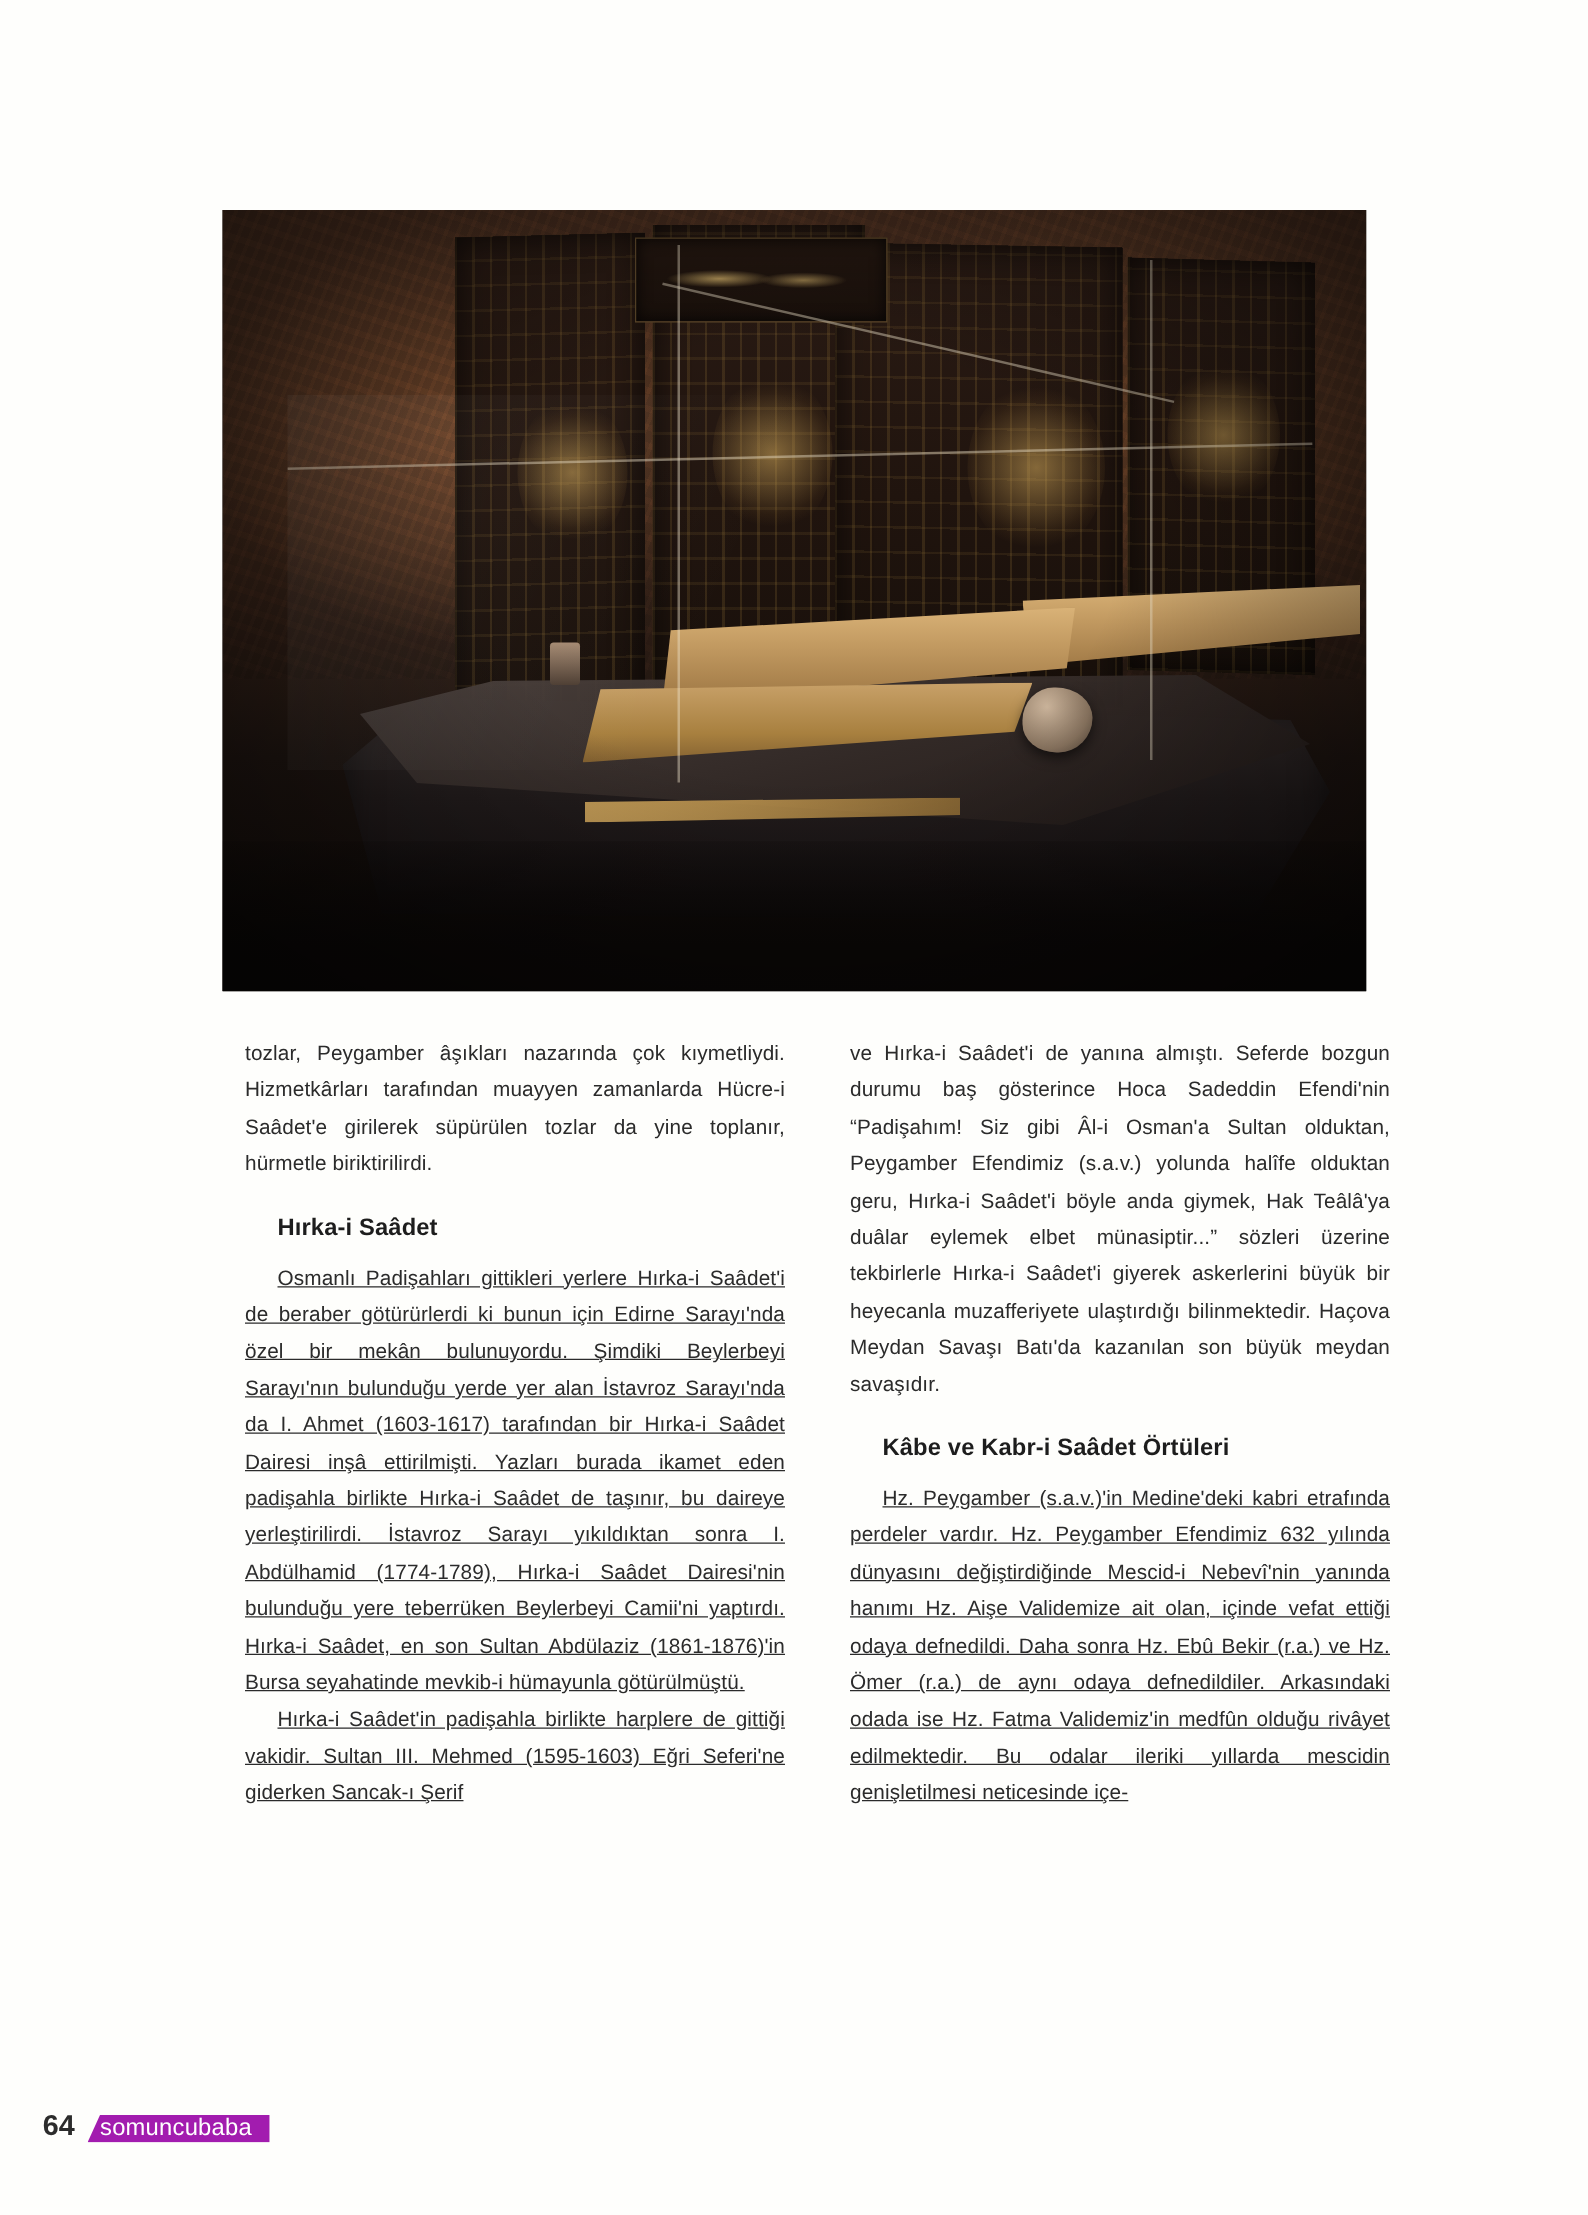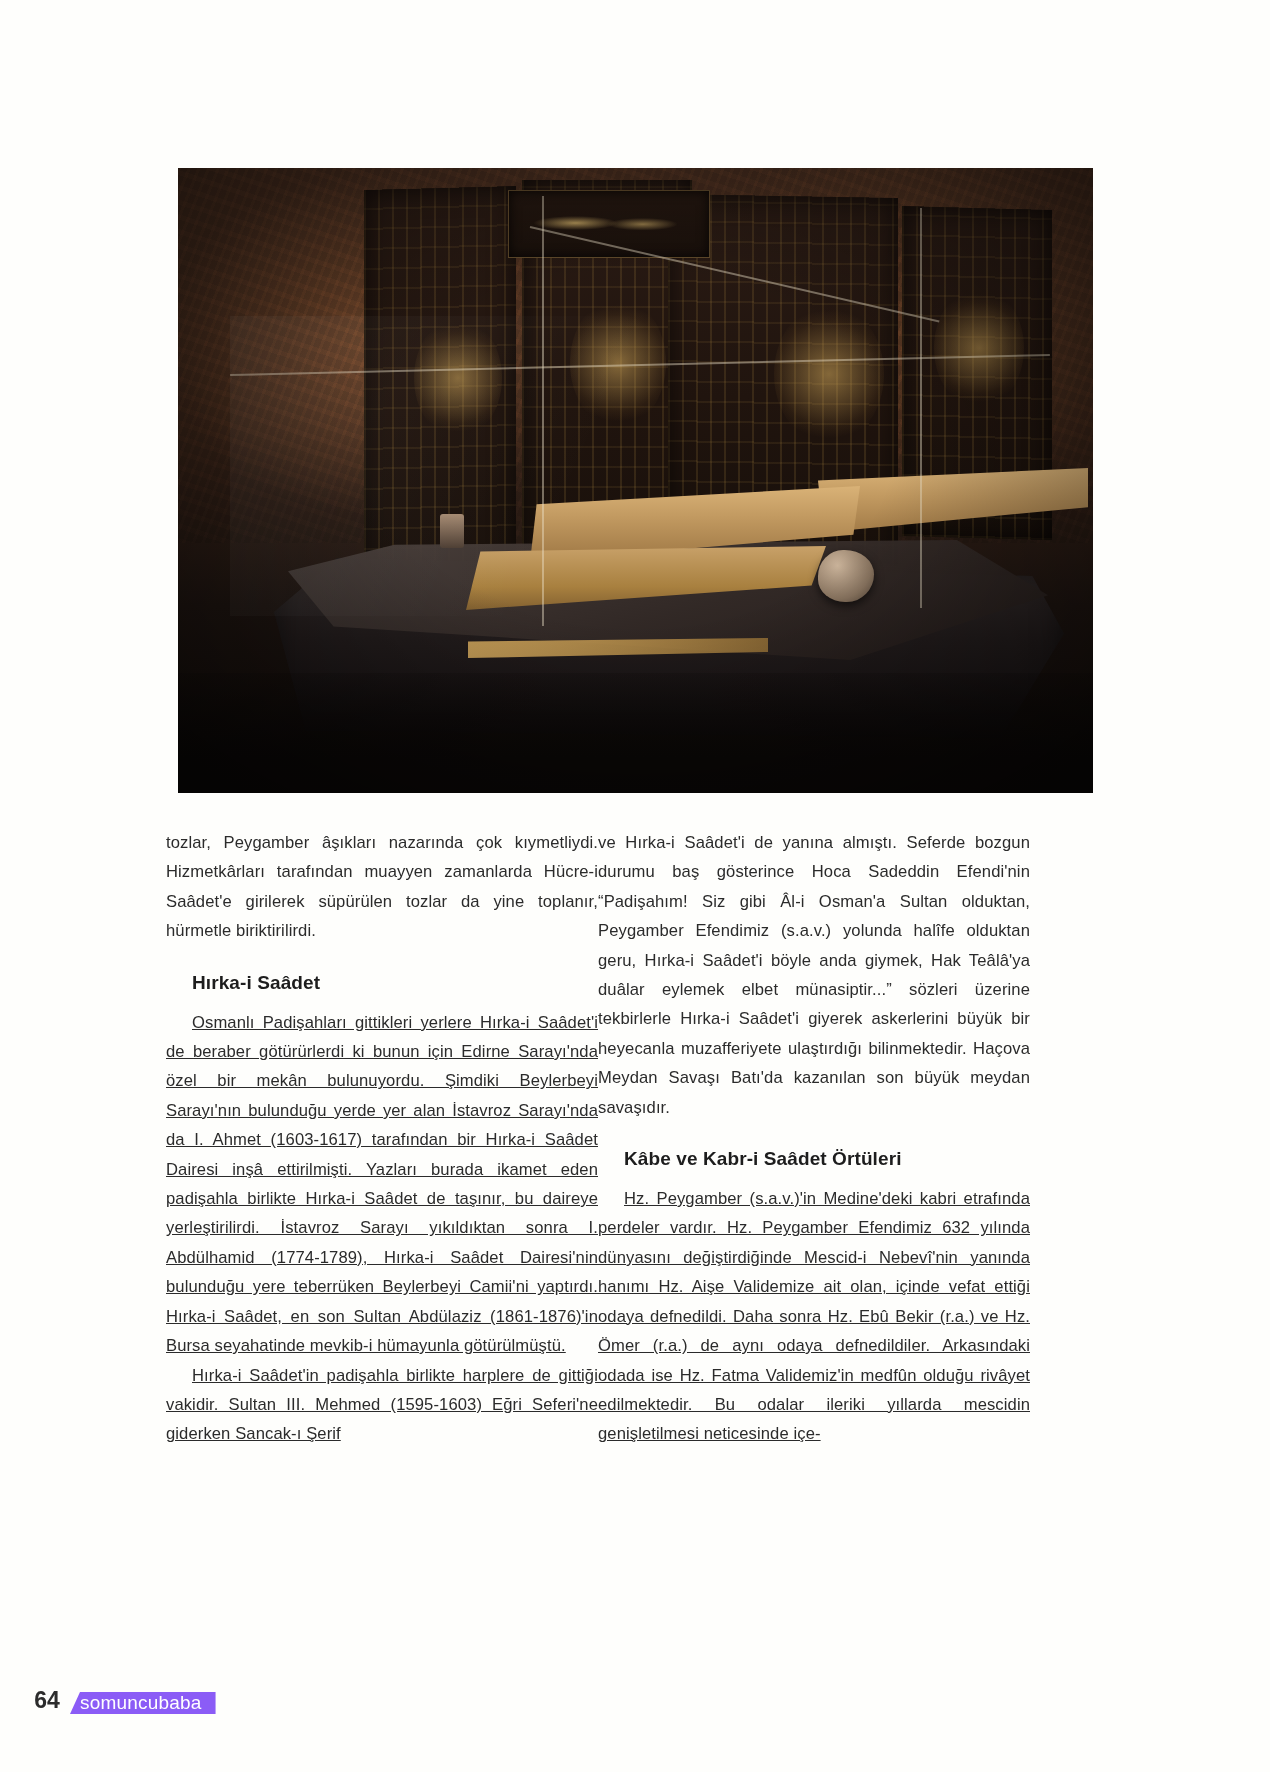--- a/index.html
+++ b/index.html
@@ -170,24 +170,25 @@
     background: linear-gradient(180deg, rgba(10,7,6,0.2), #0b0807 70%);
   }
   .vignette {
     position: absolute; inset: 0;
     background: radial-gradient(ellipse 70% 70% at 50% 45%, rgba(0,0,0,0) 40%, rgba(0,0,0,0.55) 100%);
   }
 
   
   .columns {
     position: absolute;
-    left: 166px;
+    left: 196px;
     top: 828px;
     width: 916px;
     display: flex;
+    gap: 52px;
   }
   .col {
     width: 432px;
   }
   p.body {
     margin: 0 0 0 0;
     font-size: 16.6px;
     line-height: 29.4px;
     color: #2b2b2b;
     text-align: justify;
@@ -291,16 +292,16 @@
     <div class="col">
       <p class="body">ve Hırka-i Saâdet'i de yanına almıştı. Seferde bozgun durumu baş gösterince Hoca Sadeddin Efendi'nin “Padişahım! Siz gibi Âl-i Osman'a Sultan olduktan, Peygamber Efendimiz (s.a.v.) yolunda halîfe olduktan geru, Hırka-i Saâdet'i böyle anda giymek, Hak Teâlâ'ya duâlar eylemek elbet münasiptir...” sözleri üzerine tekbirlerle Hırka-i Saâdet'i giyerek askerlerini büyük bir heyecanla muzafferiyete ulaştırdığı bilinmektedir. Haçova Meydan Savaşı Batı'da kazanılan son büyük meydan savaşıdır.</p>
       <h3 class="sub tight">Kâbe ve Kabr-i Saâdet Örtüleri</h3>
       <p class="body indent">Hz. Peygamber (s.a.v.)'in Medine'deki kabri etrafında perdeler vardır. Hz. Peygamber Efendimiz 632 yılında dünyasını değiştirdiğinde Mescid-i Nebevî'nin yanında hanımı Hz. Aişe Validemize ait olan, içinde vefat ettiği odaya defnedildi. Daha sonra Hz. Ebû Bekir (r.a.) ve Hz. Ömer (r.a.) de aynı odaya defnedildiler. Arkasındaki odada ise Hz. Fatma Validemiz'in medfûn olduğu rivâyet edilmektedir. Bu odalar ileriki yıllarda mescidin genişletilmesi neticesinde içe-</p>
     </div>
 
   </div>
 
   <div class="footer">
     <div class="page-num">64</div>
-    <div class="brand" style="background: #8b5cf6;">somuncubaba</div>
+    <div class="brand" style="background: #a21caf;">somuncubaba</div>
   </div>
 
 </div>
 
 </body></html>

